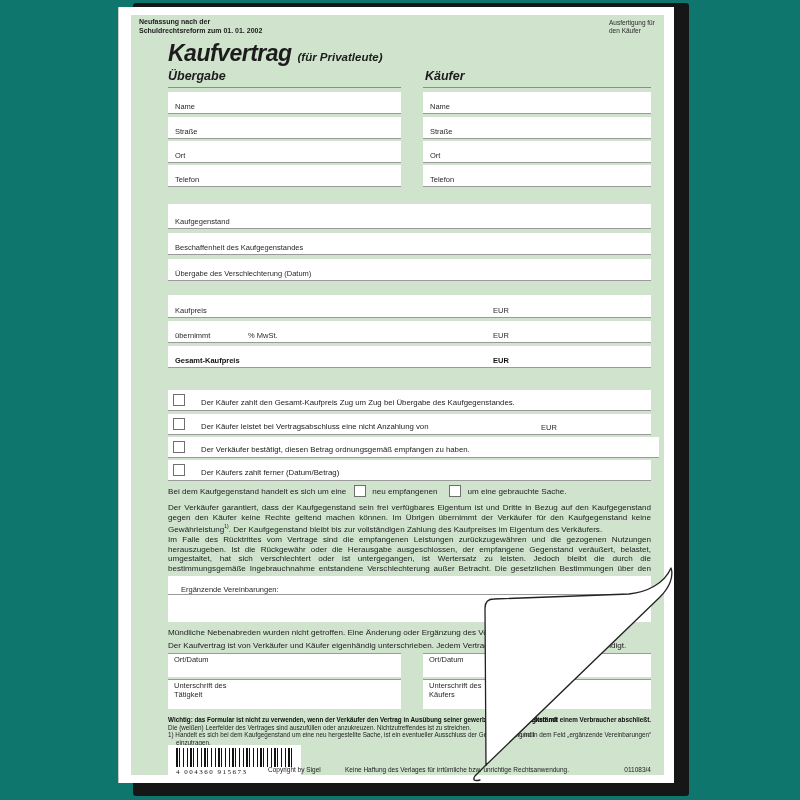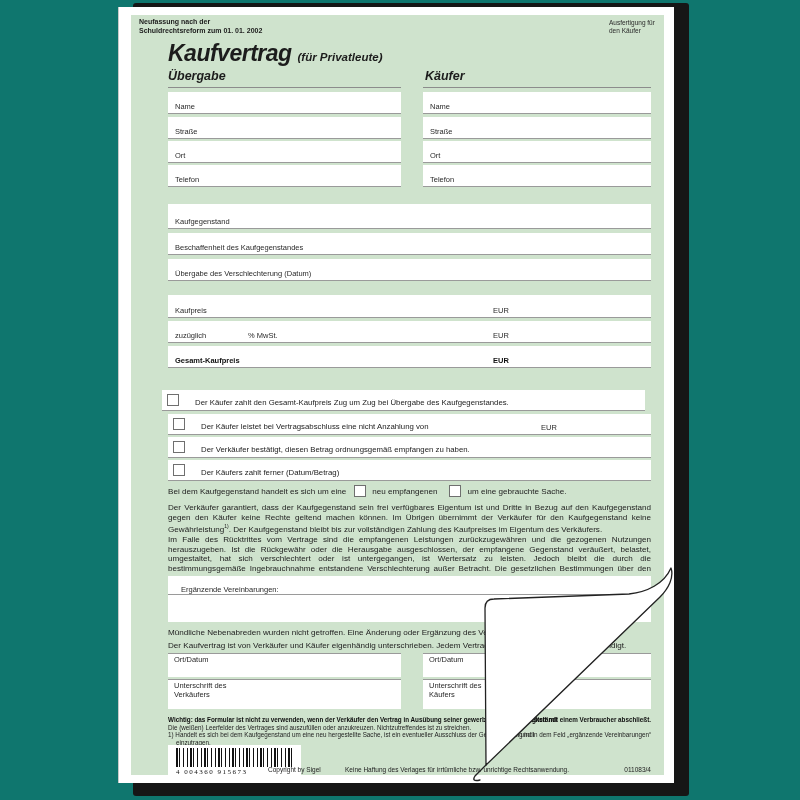--- a/index.html
+++ b/index.html
@@ -110,39 +110,39 @@
       </div>
     <div class="bar" style="left:49px;top:252px;width:483px;height:21px;">
         <span class="lbl">Übergabe des Verschlechterung (Datum)</span>
       </div>
 
     <div class="bar" style="left:49px;top:288px;width:483px;height:22px;">
       <span class="lbl">Kaufpreis</span>
       <span class="eur" style="left:325px;">EUR</span>
     </div>
     <div class="bar" style="left:49px;top:314px;width:483px;height:21px;">
-      <span class="lbl">zuzüglich</span>
+      <span class="lbl">übernimmt</span>
       <span class="eur" style="left:80px;">% MwSt.</span>
       <span class="eur" style="left:325px;">EUR</span>
     </div>
     <div class="bar bold" style="left:49px;top:339px;width:483px;height:21px;">
       <span class="lbl">Gesamt-Kaufpreis</span>
       <span class="eur" style="left:325px;">EUR</span>
     </div>
 
-    <div class="bar" style="left:43px;top:383px;width:483px;height:20px;">
+    <div class="bar" style="left:49px;top:383px;width:483px;height:20px;">
       <span class="cb"></span>
       <span class="cbtext">Der Käufer zahlt den Gesamt-Kaufpreis Zug um Zug bei Übergabe des Kaufgegenstandes.</span>
     </div>
     <div class="bar" style="left:49px;top:407px;width:483px;height:20px;">
       <span class="cb"></span>
       <span class="cbtext">Der Käufer leistet bei Vertragsabschluss eine nicht Anzahlung von</span>
       <span class="eur" style="left:373px;">EUR</span>
     </div>
-    <div class="bar" style="left:49px;top:430px;width:483px;height:20px;">
+    <div class="bar" style="left:49px;top:430px;width:483px;height:20px;padding-left:8px;">
       <span class="cb"></span>
       <span class="cbtext">Der Verkäufer bestätigt, diesen Betrag ordnungsgemäß empfangen zu haben.</span>
     </div>
     <div class="bar" style="left:49px;top:453px;width:483px;height:20px;">
       <span class="cb"></span>
       <span class="cbtext">Der Käufers zahlt ferner (Datum/Betrag)</span>
     </div>
 
     <div class="abs cond" style="left:49px;top:478px;width:483px;">
       <span>Bei dem Kaufgegenstand handelt es sich um eine</span>
@@ -166,21 +166,21 @@
     <div class="abs closing" style="left:49px;top:634px;width:483px;">Der Kaufvertrag ist von Verkäufer und Käufer eigenhändig unterschrieben. Jedem Vertragsp</div>
     <div class="abs closing" style="left:483px;top:634px;">ändigt.</div>
 
     <div class="sigbox" style="left:49px;top:646px;width:233px;height:23px;">
       <span class="lbl">Ort/Datum</span>
     </div>
     <div class="sigbox" style="left:304px;top:646px;width:228px;height:23px;">
       <span class="lbl">Ort/Datum</span>
     </div>
     <div class="sigbox" style="left:49px;top:672px;width:233px;height:29px;">
-      <span class="lbl"><span>Unterschrift des</span><br><span>Verkäufers</span></span>
+      <span class="lbl"><span>Unterschrift des</span><br><span>Tätigkeit</span></span>
     </div>
     <div class="sigbox" style="left:304px;top:672px;width:228px;height:29px;">
       <span class="lbl"><span>Unterschrift des</span><br><span>Käufers</span></span>
     </div>
 
     <div class="abs fine" style="left:49px;top:709px;width:483px;">
       <div class="b" style="white-space:nowrap;overflow:hidden;">Wichtig: das Formular ist nicht zu verwenden, wenn der Verkäufer den Vertrag in Ausübung seiner gewerblichen oder selbstständi</div>
       <div>Die (weißen) Leerfelder des Vertrages sind auszufüllen oder anzukreuzen. Nichtzutreffendes ist zu streichen.</div>
       <div style="white-space:nowrap;overflow:hidden;">1) Handelt es sich bei dem Kaufgegenstand um eine neu hergestellte Sache, ist ein eventueller Ausschluss der Gewährleistung indi</div>
       <div style="padding-left:8px;">einzutragen.</div>

